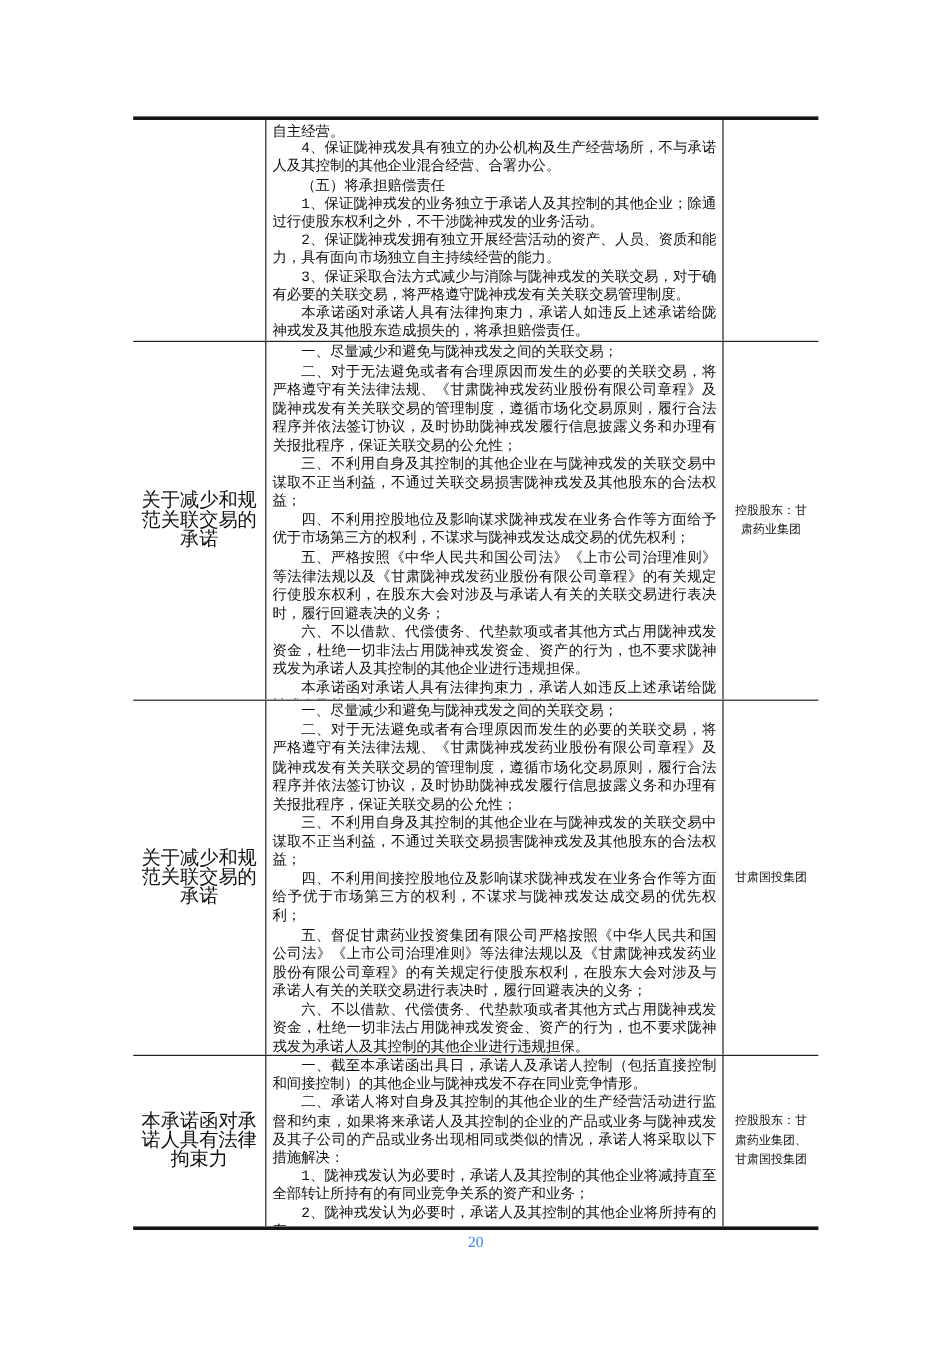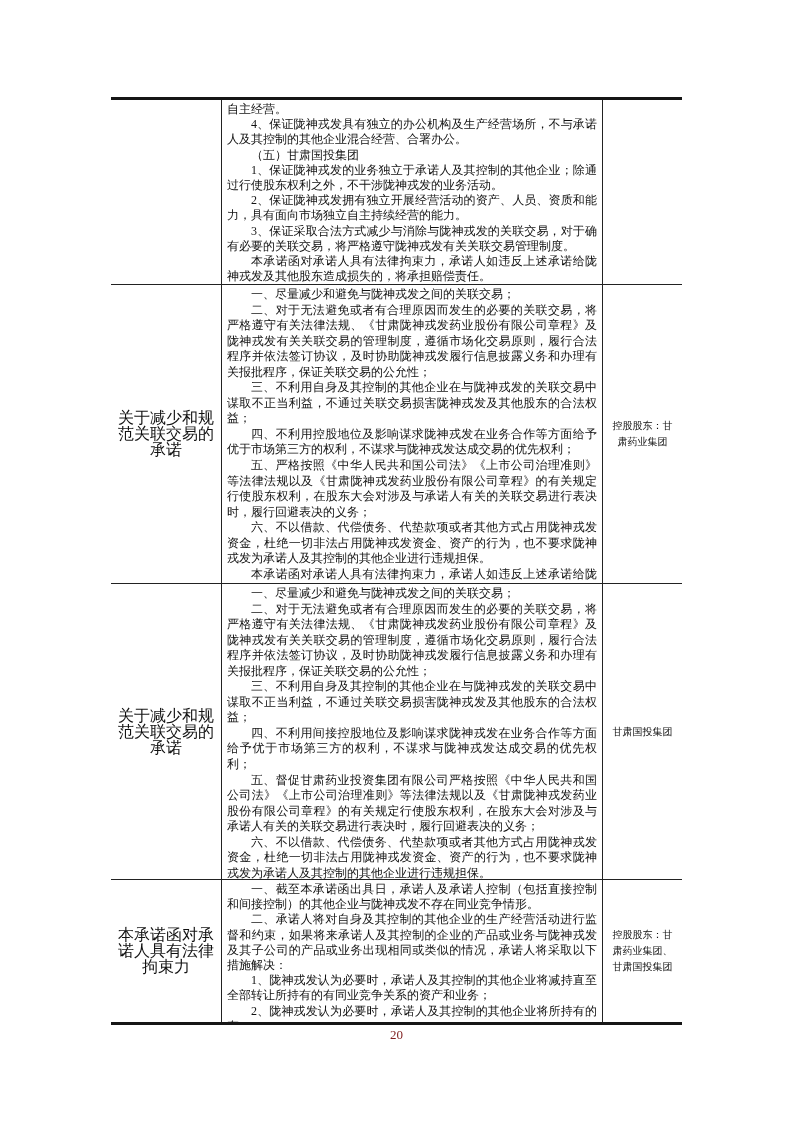--- a/index.html
+++ b/index.html
@@ -77,45 +77,45 @@
   .para {
     margin: 0;
     font-size: 12px;
     line-height: 15.2px;
     text-align: justify;
     word-break: break-all;
     overflow-wrap: anywhere;
   }
   .t-row:nth-child(2) .para,
   .t-row:nth-child(3) .para { line-height: 15.55px; }
-  .para.indent { text-indent: 2em; }
+  .para.indent { text-indent: 2em; font-family: Liberation Mono, monospace; }
 
   #page-number {
     position: absolute;
     top: 1027px;
     left: 0;
     width: 793px;
     text-align: center;
     font-size: 13px;
     line-height: 16px;
-    color: #7f1d1d;
+    color: #3b82f6;
   }
 </style>
 </head>
 <body>
 
 <div id="page">
 
   <div id="commitments-table">
   <div class="t-row">
     <div class="cell-category"></div>
     <div class="cell-content">
           <p class="para">自主经营。</p>
           <p class="para indent">4、保证陇神戎发具有独立的办公机构及生产经营场所，不与承诺人及其控制的其他企业混合经营、合署办公。</p>
-          <p class="para indent">（五）甘肃国投集团</p>
+          <p class="para indent">（五）将承担赔偿责任</p>
           <p class="para indent">1、保证陇神戎发的业务独立于承诺人及其控制的其他企业；除通过行使股东权利之外，不干涉陇神戎发的业务活动。</p>
           <p class="para indent">2、保证陇神戎发拥有独立开展经营活动的资产、人员、资质和能力，具有面向市场独立自主持续经营的能力。</p>
           <p class="para indent">3、保证采取合法方式减少与消除与陇神戎发的关联交易，对于确有必要的关联交易，将严格遵守陇神戎发有关关联交易管理制度。</p>
           <p class="para indent">本承诺函对承诺人具有法律拘束力，承诺人如违反上述承诺给陇神戎发及其他股东造成损失的，将承担赔偿责任。</p>
         </div>
     <div class="cell-party"></div>
   </div>
 
   <div class="t-row">
     <div class="cell-category">关于减少和规范关联交易的承诺</div>

